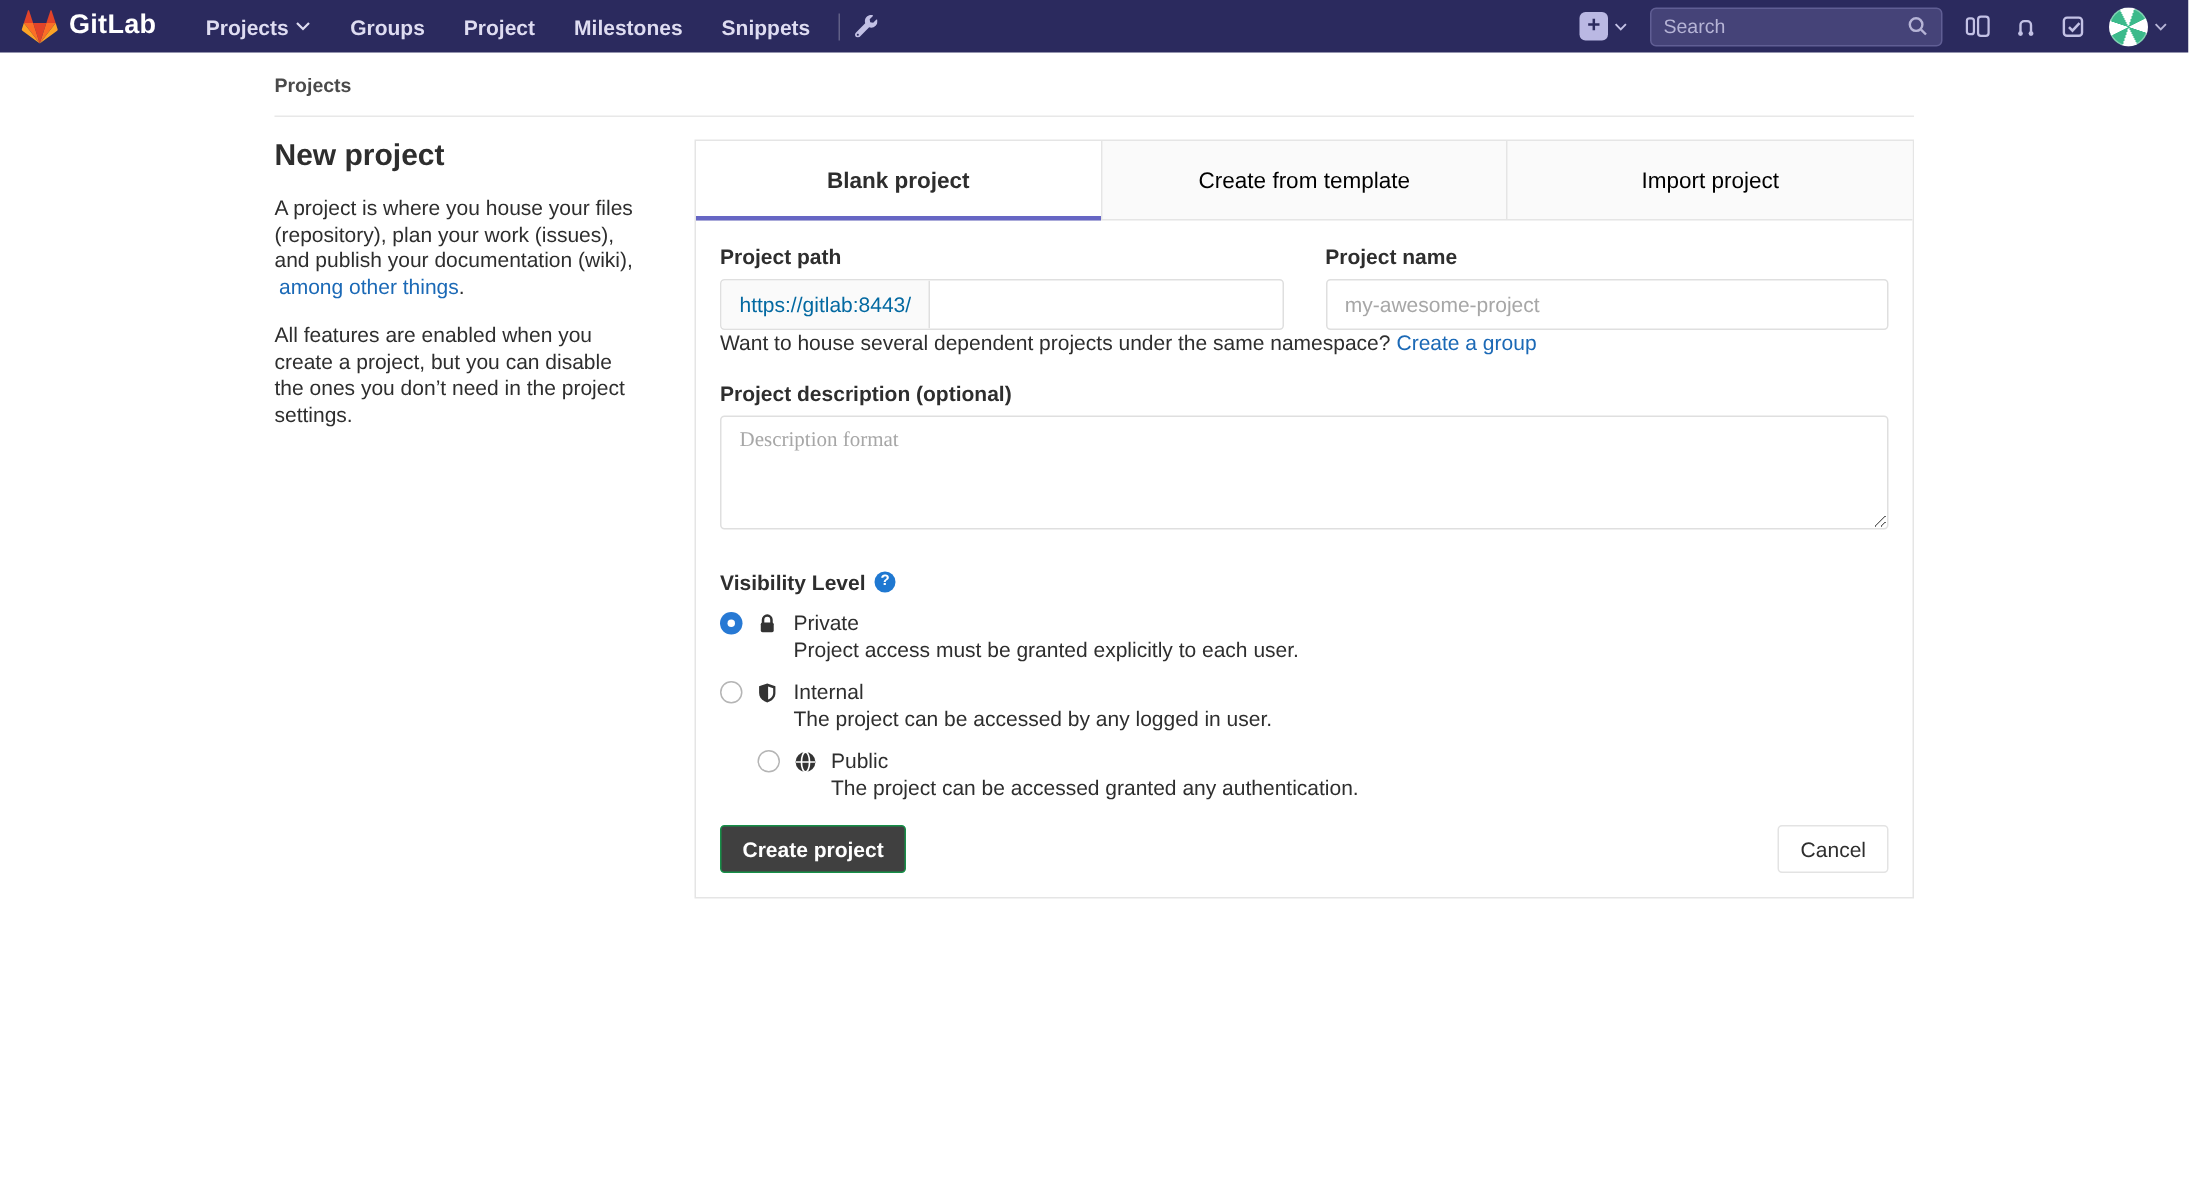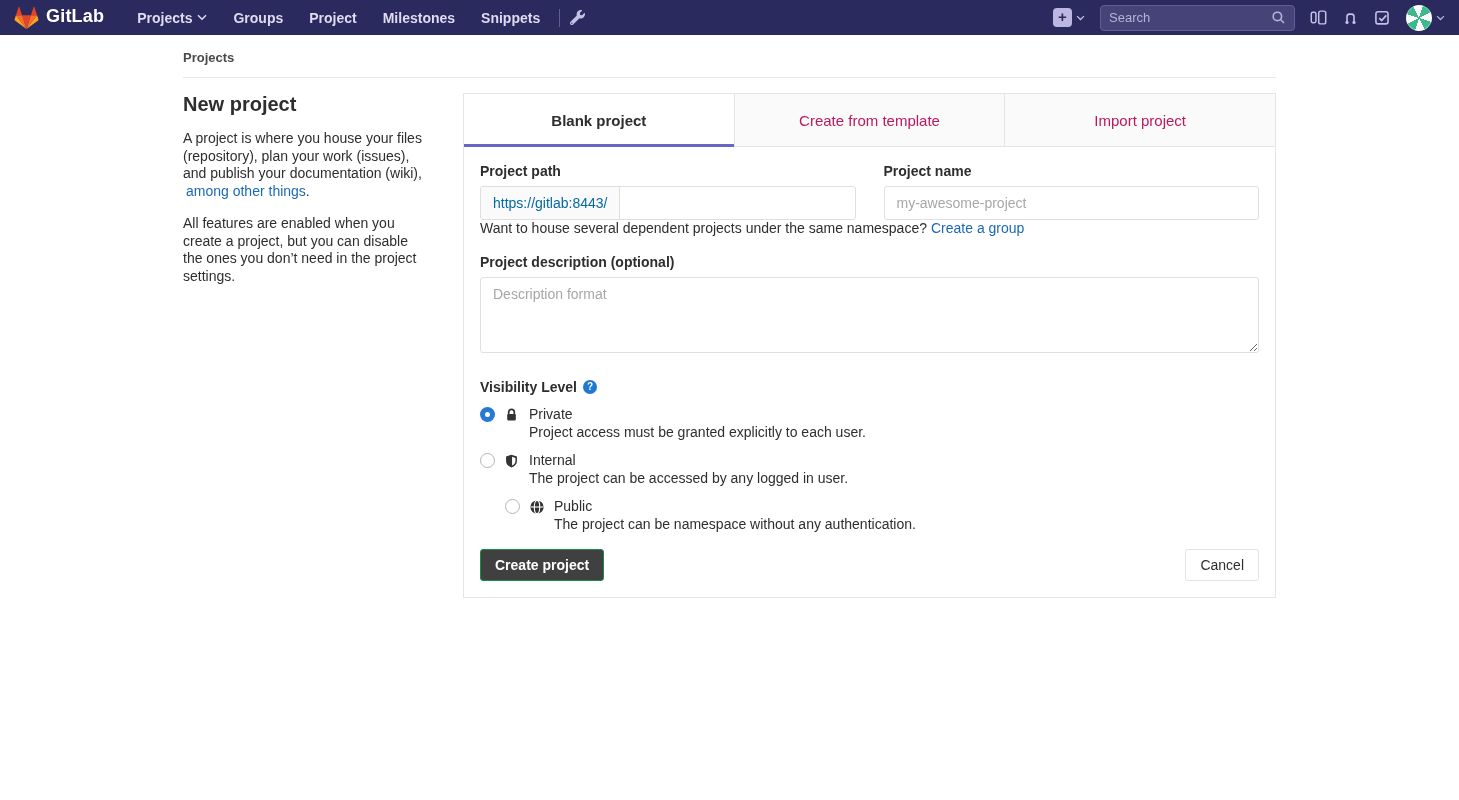--- a/index.html
+++ b/index.html
@@ -38,21 +38,21 @@
   .main { display: flex; gap: 33px; margin-top: 15px; }
   .intro-col { width: 247px; flex: none; }
   .page-title { font-size: 20px; font-weight: 600; margin: 0 0 14px; color: #2e2e2e; }
   .intro-col p { font-size: 14px; line-height: 17.5px; margin: 0 0 15px; }
   a.blue-link { color: #1b69b6; text-decoration: none; cursor: pointer; }
 
   
   .form-panel { flex: 1; border: 1px solid #e5e5e5; background: #fff; }
   .tabs { display: flex; height: 53px; background: #fafafa; border-bottom: 1px solid #e5e5e5; }
   .tab { flex: 1; display: flex; align-items: center; justify-content: center;
-    font-size: 15px; color: #be185d; cursor: pointer; position: relative;
+    font-size: 15px; color: #000000; cursor: pointer; position: relative;
     border-right: 1px solid #e5e5e5; }
   .tab:last-child { border-right: none; }
   .tab.active { background: #fff; color: #2e2e2e; font-weight: 600; }
   .tab.active::after { content: ""; position: absolute; left: 0; right: 0; bottom: -1px;
     height: 3px; background: #6666c4; }
 
   .form-body { padding: 16px; }
   .row-2col { display: grid; grid-template-columns: 1fr 1fr; gap: 28px; }
   .field-label { font-size: 14px; font-weight: 600; margin-bottom: 7px; display: flex;
     align-items: center; gap: 6px; }
@@ -65,21 +65,21 @@
   .text-input { width: 100%; height: 34px; border: 1px solid #dfdfdf; border-radius: 3px;
     padding: 0 12px; font-size: 14px; font-family: "Liberation Sans", sans-serif;
     color: #2e2e2e; outline: none; }
   .text-input::placeholder, textarea::placeholder { color: #a7a7a7; }
 
   .hint-row { margin-top: 0; font-size: 14px; }
   .hint-row a { margin-left: 4px; }
   .desc-label { margin-top: 18px; }
   textarea.desc-area { width: 100%; height: 76px; border: 1px solid #dfdfdf;
     border-radius: 3px; padding: 8px 12px; font-size: 14px;
-    font-family: Liberation Sans, sans-serif; color: #2e2e2e; outline: none; resize: both; }
+    font-family: Liberation Serif, serif; color: #2e2e2e; outline: none; resize: both; }
 
   .vis-label { margin-top: 22px; }
   .help-badge { width: 14px; height: 14px; border-radius: 50%; background: #1f78d1;
     color: #fff; font-size: 10px; font-weight: 700; line-height: 14px; text-align: center;
     display: inline-block; cursor: pointer; }
   .vis-option { display: flex; align-items: flex-start; gap: 9px; margin-top: 11px; }
   .radio { width: 15px; height: 15px; border-radius: 50%; border: 1px solid #b5b5b5;
     background: #fff; margin-top: 1px; flex: none; cursor: pointer; position: relative; }
   .radio.checked { border: none; background: #2779d4; }
   .radio.checked::after { content: ""; position: absolute; left: 5px; top: 5px;
@@ -278,21 +278,21 @@
           <span class="radio"></span>
           <span class="vis-icon">
             <svg width="16" height="16" viewBox="0 0 16 16">
                 <circle cx="8" cy="8" r="6.6" fill="#333"></circle>
                 <ellipse cx="8" cy="8" rx="2.7" ry="6.6" fill="none" stroke="#fff" stroke-width="1.1"></ellipse>
                 <path d="M1.6 8 H14.4" stroke="#fff" stroke-width="1.1"></path>
               </svg>
           </span>
           <span class="vis-texts">
             <span class="vis-name">Public</span><br>
-            <span class="vis-desc">The project can be namespace without any authentication.</span>
+            <span class="vis-desc">The project can be accessed granted any authentication.</span>
           </span>
         </div>
 
         <div class="btn-row">
           <button class="btn btn-green">Create project</button>
           <button class="btn btn-cancel">Cancel</button>
         </div>
       </div>
     </div>
   </div>

